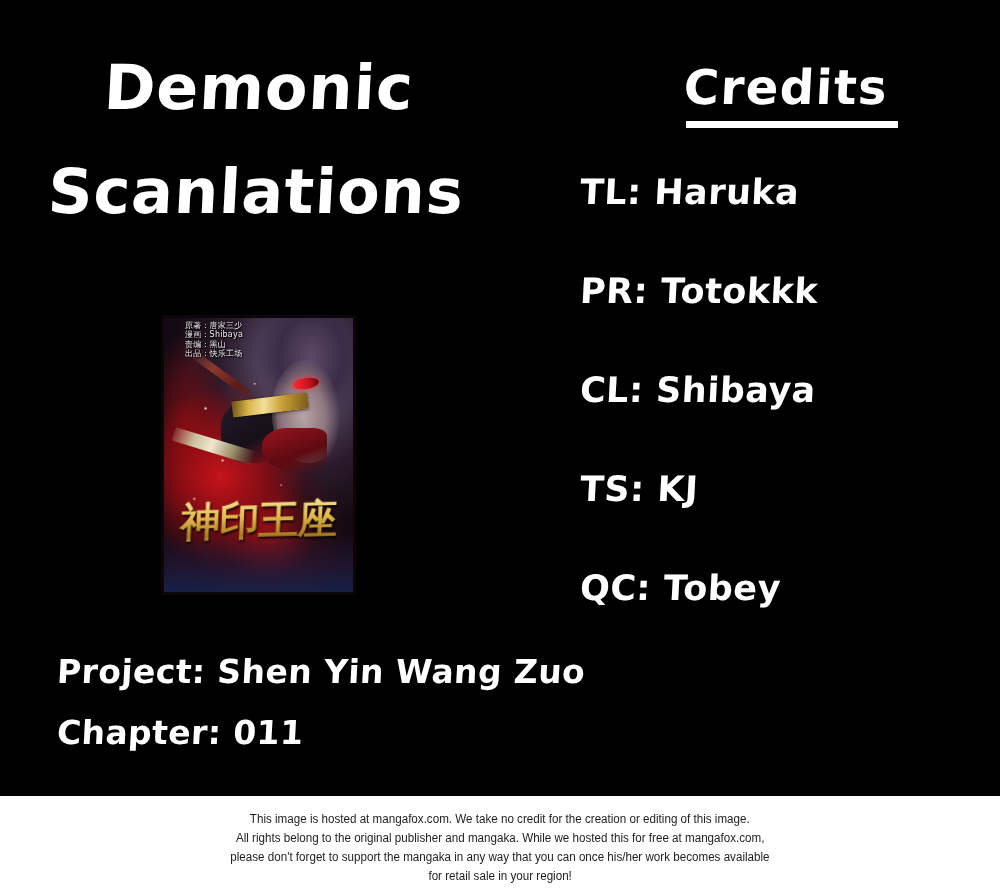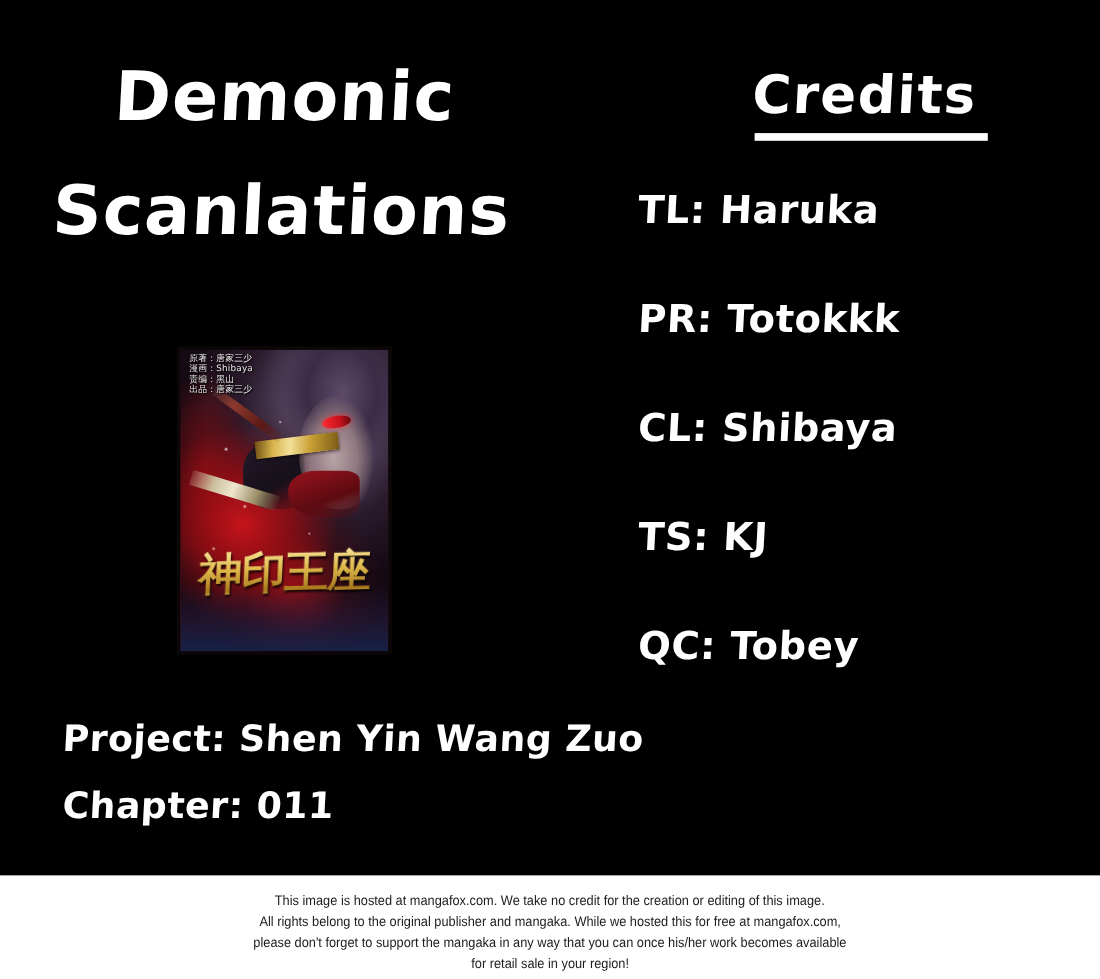--- a/index.html
+++ b/index.html
@@ -199,21 +199,21 @@
       radial-gradient(circle 2px at 22% 33%, rgba(255,255,255,0.9) 0%, rgba(255,255,255,0) 100%),
       radial-gradient(circle 2px at 31% 52%, rgba(255,240,220,0.8) 0%, rgba(255,255,255,0) 100%),
       radial-gradient(circle 1.5px at 48% 24%, rgba(255,255,255,0.75) 0%, rgba(255,255,255,0) 100%),
       radial-gradient(circle 2px at 16% 66%, rgba(255,230,200,0.7) 0%, rgba(255,255,255,0) 100%),
       radial-gradient(circle 1.5px at 62% 61%, rgba(255,255,255,0.6) 0%, rgba(255,255,255,0) 100%),
       radial-gradient(circle 2px at 40% 72%, rgba(255,245,225,0.65) 0%, rgba(255,255,255,0) 100%);
   }
   
   #cover-credits {
     position:absolute;
-    left:8px; top:3px;
+    left:21px; top:3px;
     line-height:1.18;
     z-index:6;
   }
   .cover-credit-line {
     font-family:"DejaVu Sans", sans-serif;
     font-size:8px;
     color:#f2eef0;
     white-space:nowrap;
     text-shadow:0 0 2px #000, 1px 1px 1px #000;
     letter-spacing:0.2px;
@@ -296,21 +296,21 @@
         <div id="art-gold-band"></div>
         <div id="art-blade"></div>
         <div id="art-blade2"></div>
         <div id="art-blue-bottom"></div>
         <div class="art-layer" id="art-sparks"></div>
 
         <div id="cover-credits">
           <div class="cover-credit-line">原著：唐家三少</div>
           <div class="cover-credit-line">漫画：Shibaya</div>
           <div class="cover-credit-line">责编：黑山</div>
-          <div class="cover-credit-line">出品：唐家三少</div>
+          <div class="cover-credit-line">出品：快乐工场</div>
         </div>
 
         <div id="cover-title-cn">神印王座</div>
       </div>
     </div>
 
     <div id="project-block">
       <div class="project-line" id="project-line">Project: Shen Yin Wang Zuo</div>
       <div class="project-line" id="chapter-line">Chapter: 011</div>
     </div>

